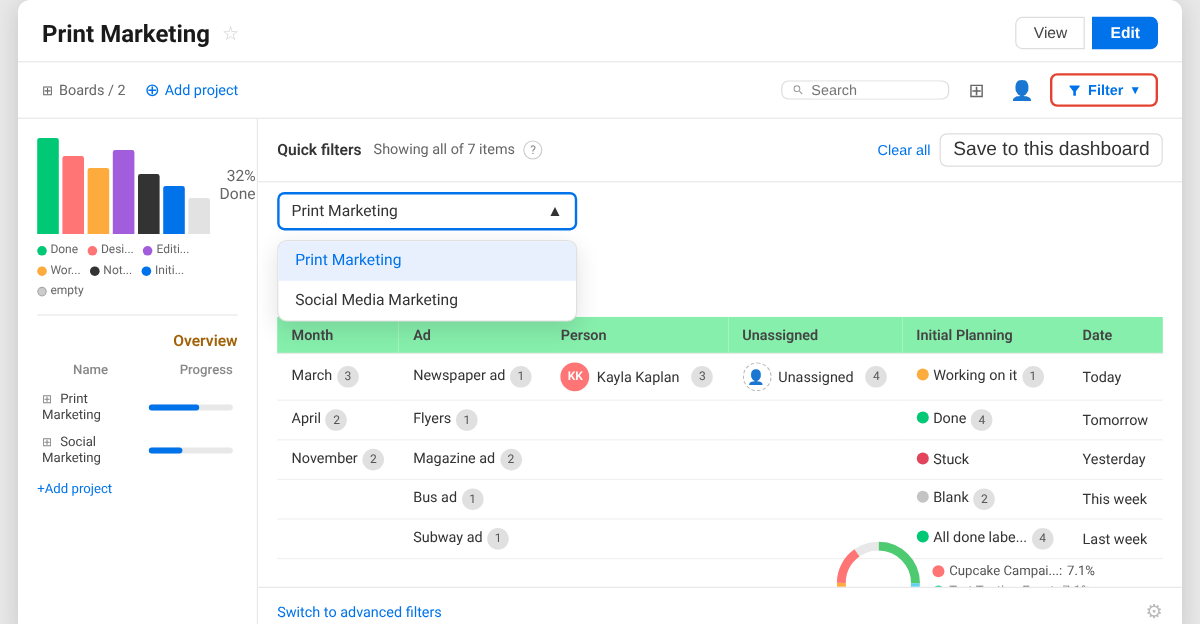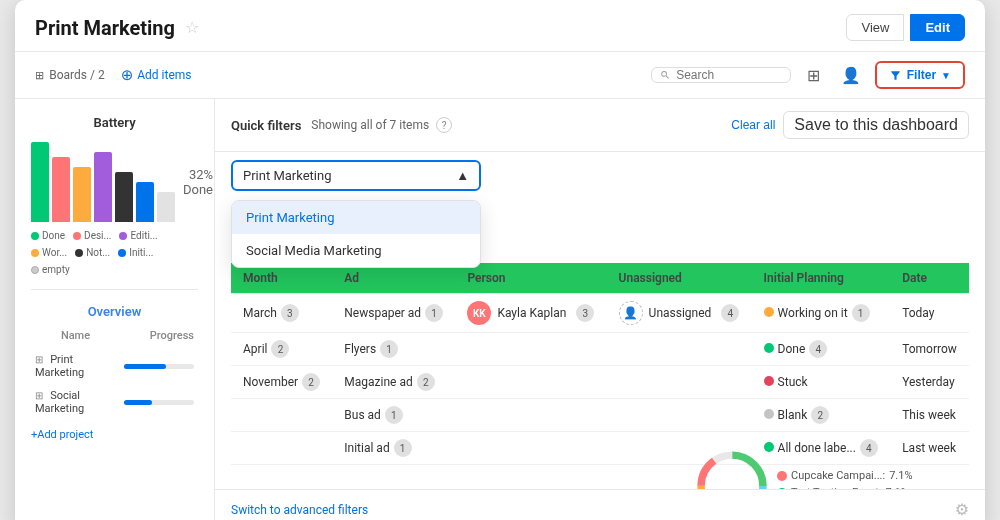--- a/index.html
+++ b/index.html
@@ -204,22 +204,22 @@
     }
     .divider {
       border: none;
       border-top: 1px solid #e8e8e8;
       margin: 14px 0;
     }
     .overview-section {}
     .overview-header {
       font-size: 13px;
       font-weight: 600;
-      color: #3b82f6;
-      text-align: center;
+      color: #a16207;
+      text-align: right;
       margin-bottom: 10px;
     }
     .overview-table th {
       font-size: 11px;
       color: #888;
       font-weight: 500;
       padding: 0 4px 6px;
     }
     .overview-table {
       width: 100%;
@@ -349,21 +349,21 @@
       width: 100%;
       border-collapse: collapse;
       font-size: 12px;
     }
     .data-table th {
       text-align: left;
       padding: 8px 12px;
       font-weight: 600;
       color: #444;
       border-bottom: 1px solid #e8e8e8;
-      background: #22c55e;
+      background: #86efac;
       white-space: nowrap;
     }
     .data-table td {
       padding: 7px 12px;
       border-bottom: 1px solid #f0f0f0;
       color: #333;
     }
     .person-cell {
       display: flex;
       align-items: center;
@@ -477,21 +477,21 @@
   </div>
 
   <div class="toolbar">
     <div class="toolbar-left">
       <div class="boards-link">
         <span style="font-size:11px;">⊞</span>
         <span>Boards / 2</span>
       </div>
       <div class="add-widget">
         <span style="font-size:15px;">⊕</span>
-        <span>Add items</span>
+        <span>Add project</span>
       </div>
     </div>
     <div class="toolbar-right">
       <div class="search-box">
         <svg width="12" height="12" viewBox="0 0 24 24" fill="#999">
             <path d="M15.5 14h-.79l-.28-.27A6.471 6.471 0 0 0 16 9.5 6.5 6.5 0 1 0 9.5 16c1.61 0 3.09-.59 4.23-1.57l.27.28v.79l5 4.99L20.49 19l-4.99-5zm-6 0C7.01 14 5 11.99 5 9.5S7.01 5 9.5 5 14 7.01 14 9.5 11.99 14 9.5 14z"></path>
           </svg>
         <input type="text" placeholder="Search" style="">
       </div>
       <div class="icon-btn">⊞</div>
@@ -503,21 +503,20 @@
         <span>Filter</span>
         <span style="font-size:10px;">▼</span>
       </button>
     </div>
   </div>
 
   <div class="main-content">
 
     <div class="left-panel">
 
-      <div class="widget-title">Battery</div>
       <div style="display:flex; align-items:center; gap:8px;">
         <div class="battery-chart">
           <div class="bar" style="background:#00c875; height:80px; width:18px;"></div>
           <div class="bar" style="background:#ff7575; height:65px; width:18px;"></div>
           <div class="bar" style="background:#fdab3d; height:55px; width:18px;"></div>
           <div class="bar" style="background:#a25ddc; height:70px; width:18px;"></div>
           <div class="bar" style="background:#333; height:50px; width:18px;"></div>
           <div class="bar" style="background:#0073ea; height:40px; width:18px;"></div>
           <div class="bar" style="background:#e2e2e2; height:30px; width:18px;"></div>
         </div>
@@ -676,21 +675,21 @@
             <tr>
               <td></td>
               <td><span>Bus ad</span><span class="count-badge">1</span></td>
               <td></td>
               <td></td>
               <td><span class="status-dot" style="background:#c4c4c4;"></span><span>Blank</span><span class="count-badge">2</span></td>
               <td>This week</td>
             </tr>
             <tr>
               <td></td>
-              <td><span>Initial ad</span><span class="count-badge">1</span></td>
+              <td><span>Subway ad</span><span class="count-badge">1</span></td>
               <td></td>
               <td></td>
               <td><span class="status-dot" style="background:#00c875;"></span><span>All done labe...</span><span class="count-badge">4</span></td>
               <td>Last week</td>
             </tr>
           </tbody>
         </table>
       </div>
 
       <div class="pie-area">

